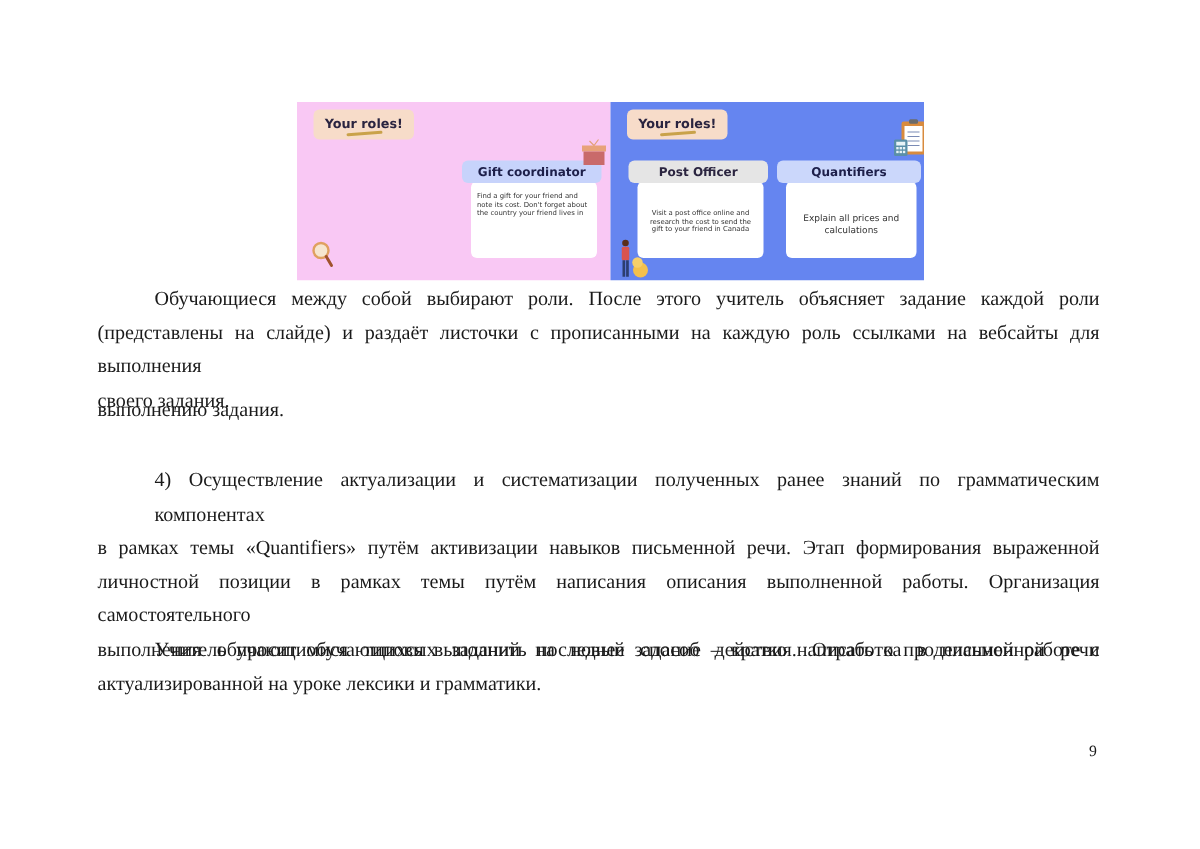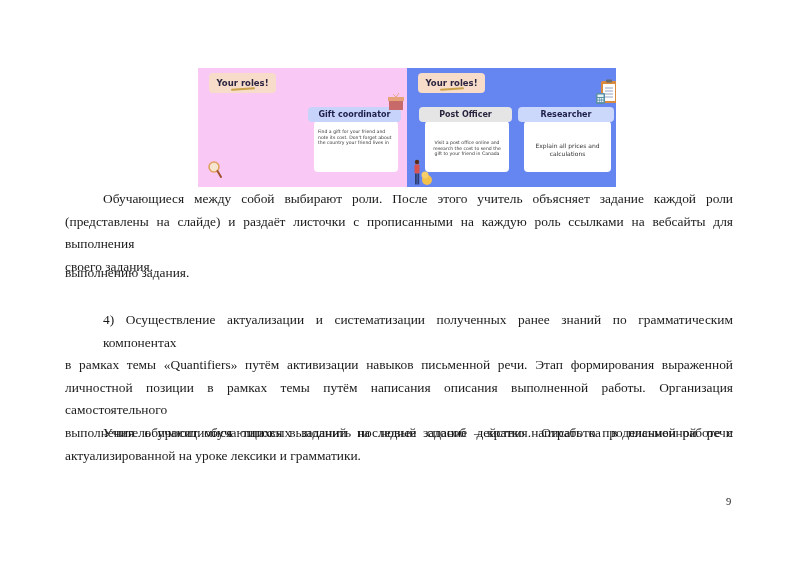--- a/index.html
+++ b/index.html
@@ -138,21 +138,21 @@
         <div class="card-head">
           <span>Post Officer</span>
         </div>
       </div>
 
       <div class="role-card card-b2">
         <div class="card-body">
           <span>Explain all prices and calculations</span>
         </div>
         <div class="card-head">
-          <span>Researcher</span>
+          <span>Quantifiers</span>
         </div>
       </div>
 
       <svg class="icon person" viewBox="0 0 28 28">
         <circle cx="8" cy="4" r="2.2" fill="#5a2d1a"></circle>
         <rect x="5.5" y="6.5" width="5" height="9" rx="1" fill="#d9534f"></rect>
         <rect x="6" y="15.5" width="1.8" height="11" fill="#2c3e70"></rect>
         <rect x="8.4" y="15.5" width="1.8" height="11" fill="#2c3e70"></rect>
         <circle cx="18" cy="22" r="5" fill="#f4c04c"></circle>
         <circle cx="16" cy="17" r="3.5" fill="#f7cf6a"></circle>

